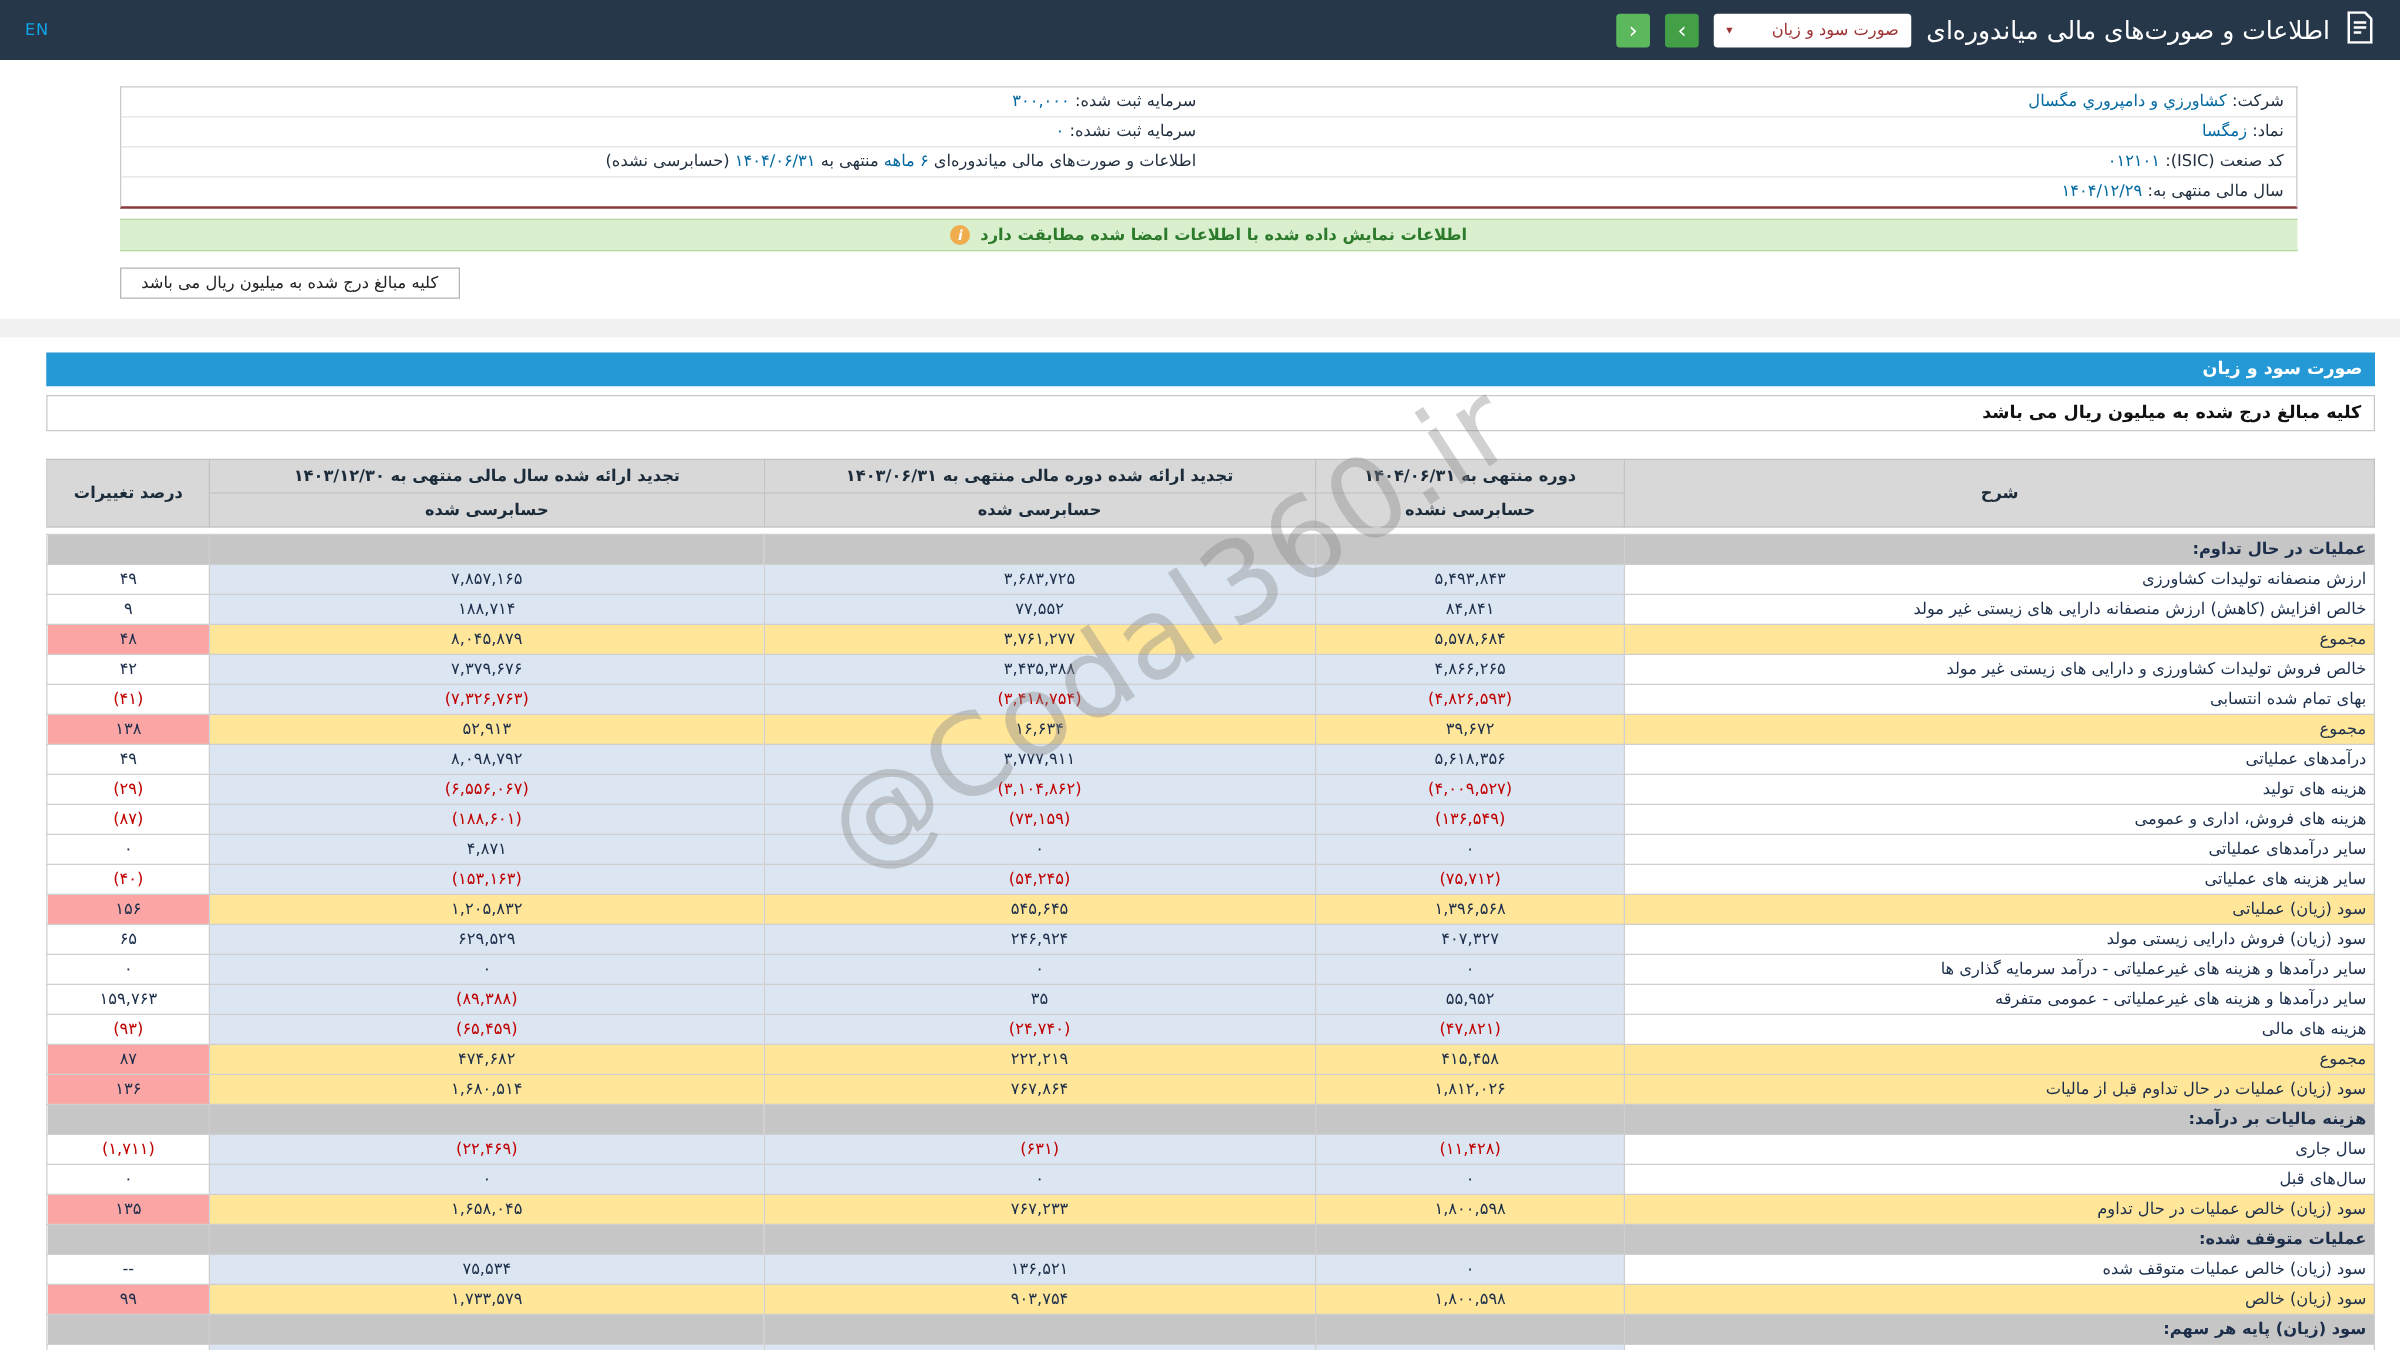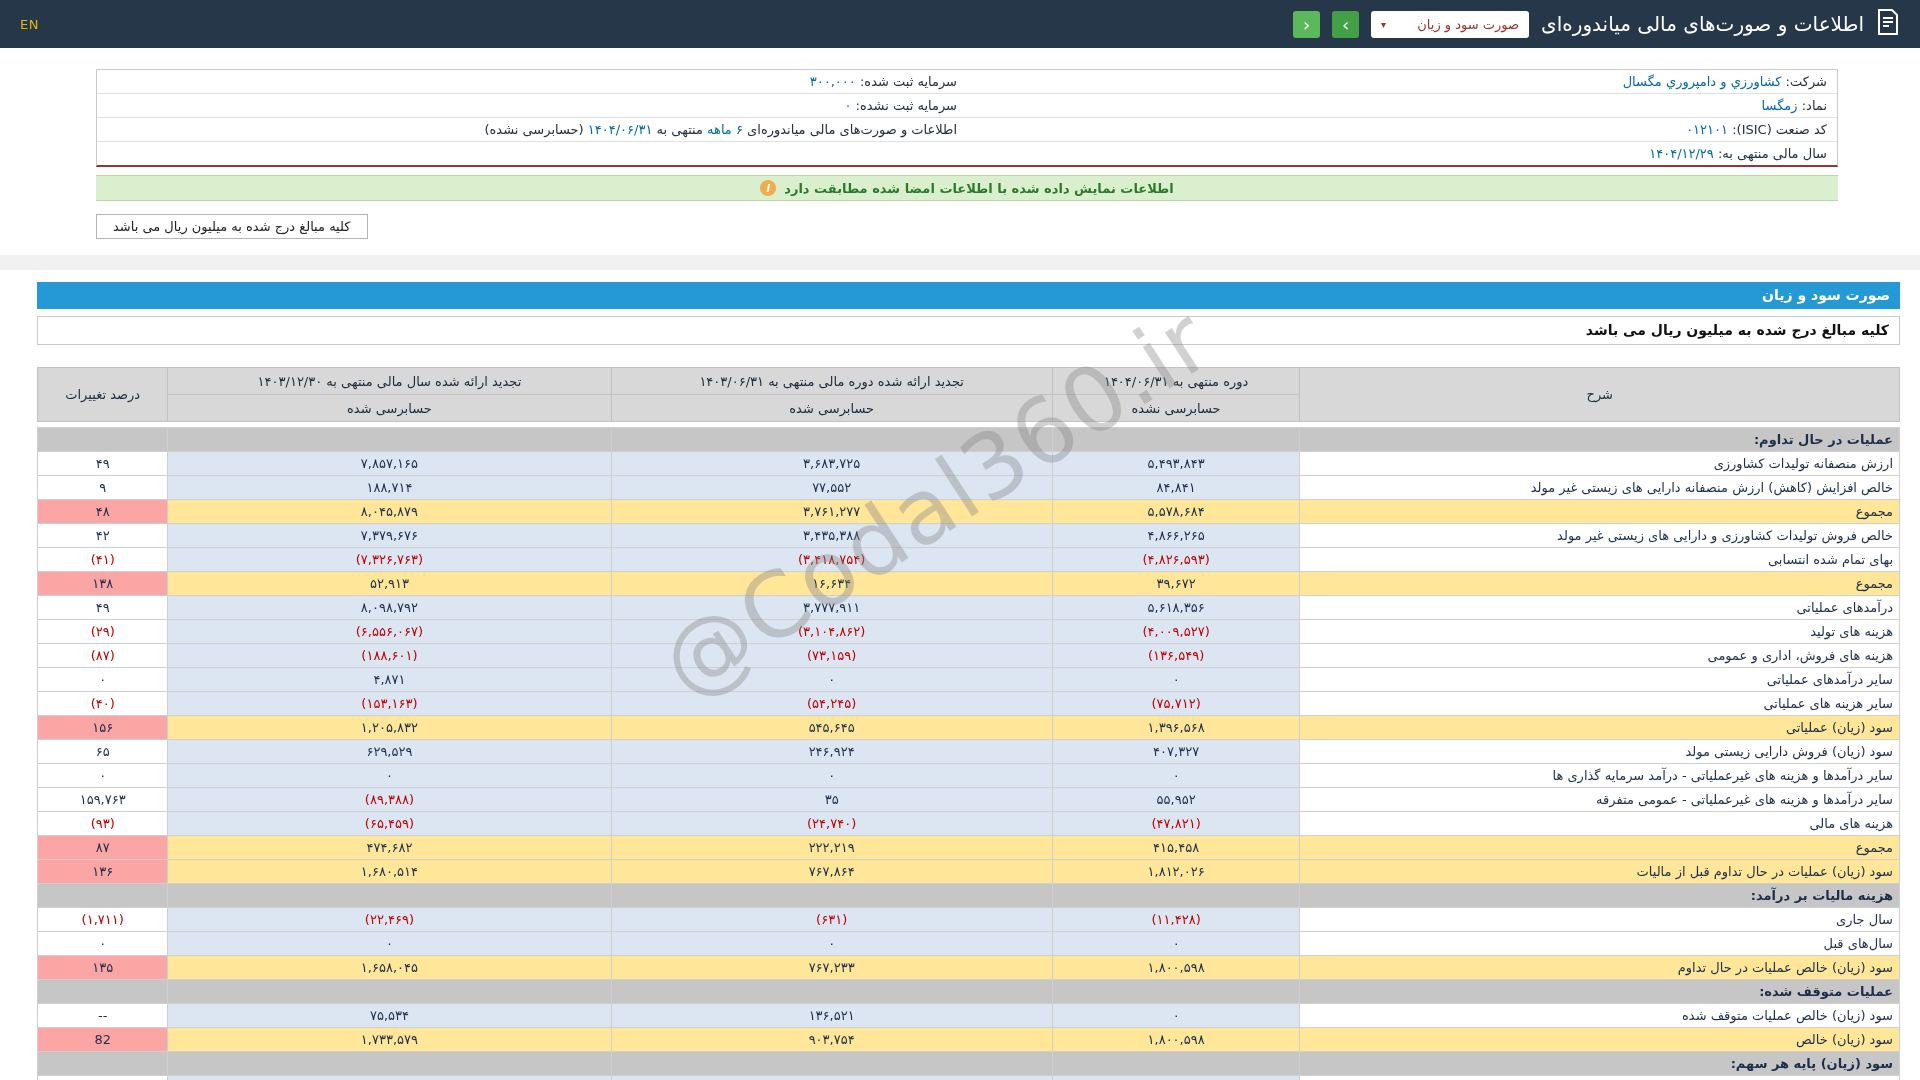--- a/index.html
+++ b/index.html
@@ -26,21 +26,21 @@
   }
   .report-select .caret { font-size: 10px; color: #9c3232; }
   .nav-btn {
     width: 27px; height: 27px; border: none; border-radius: 3px;
     color: #fff; font-size: 18px; line-height: 25px; cursor: pointer;
     display: flex; align-items: center; justify-content: center;
     font-family: "DejaVu Sans", sans-serif;
   }
   .nav-btn.next { background: #43a047; }
   .nav-btn.prev { background: #5cb85c; }
-  .en-link { color: #eab308; font-size: 13px; text-decoration: none; letter-spacing: .5px; }
+  .en-link { color: #0ea5e9; font-size: 13px; text-decoration: none; letter-spacing: .5px; }
 
   
   .company-box {
     margin: 21px 82px 0 96px;
     border: 1px solid #c9c9c9;
     border-bottom: 2px solid #8b3a3a;
     font-size: 13px; background: #fff;
   }
   .ci-row { display: flex; border-bottom: 1px solid #e2e2e2; }
   .ci-row:last-child { border-bottom: none; }
@@ -80,21 +80,21 @@
     margin-top: 7px; border: 1px solid #c9c9c9; height: 29px; line-height: 27px;
     padding: 0 10px; font-size: 14px; font-weight: bold; color: #111; background: #fff;
   }
 
   table.data-table {
     margin-top: 22px; width: 100%;
     border-collapse: collapse; table-layout: fixed; font-size: 13px;
   }
   .data-table th {
     background: #d8d8d8; border: 1px solid #c2c2c2; height: 27px;
-    font-weight: normal; color: #1b2b3a; text-align: center; padding: 0 4px;
+    font-weight: bold; color: #1b2b3a; text-align: center; padding: 0 4px;
   }
   .data-table td {
     border: 1px solid #cfcfcf; height: 24px; padding: 0 6px;
     color: #1c2e4a; overflow: hidden; white-space: nowrap;
   }
   tr.spacer td { border: none; height: 6px; background: #fff; padding: 0; }
   td.desc { text-align: right; }
   td.num, td.pct { text-align: center; direction: ltr; }
   tr.normal td.num { background: #dce6f2; margin-top: 24px; }
   tr.normal td.desc, tr.normal td.pct { background: #fff; }
@@ -394,21 +394,21 @@
           <td class="num">۰</td>
           <td class="num">۱۳۶,۵۲۱</td>
           <td class="num">۷۵,۵۳۴</td>
           <td class="pct">--</td>
         </tr>
         <tr class="total">
           <td class="desc">سود (زیان) خالص</td>
           <td class="num">۱,۸۰۰,۵۹۸</td>
           <td class="num">۹۰۳,۷۵۴</td>
           <td class="num">۱,۷۳۳,۵۷۹</td>
-          <td class="pct">82</td>
+          <td class="pct">۹۹</td>
         </tr>
         <tr class="section">
           <td class="desc">سود (زیان) پایه هر سهم:</td>
           <td class="num"></td>
           <td class="num"></td>
           <td class="num"></td>
           <td class="pct"></td>
         </tr>
         <tr class="normal">
           <td class="desc">عملیاتی (ریال)</td>

